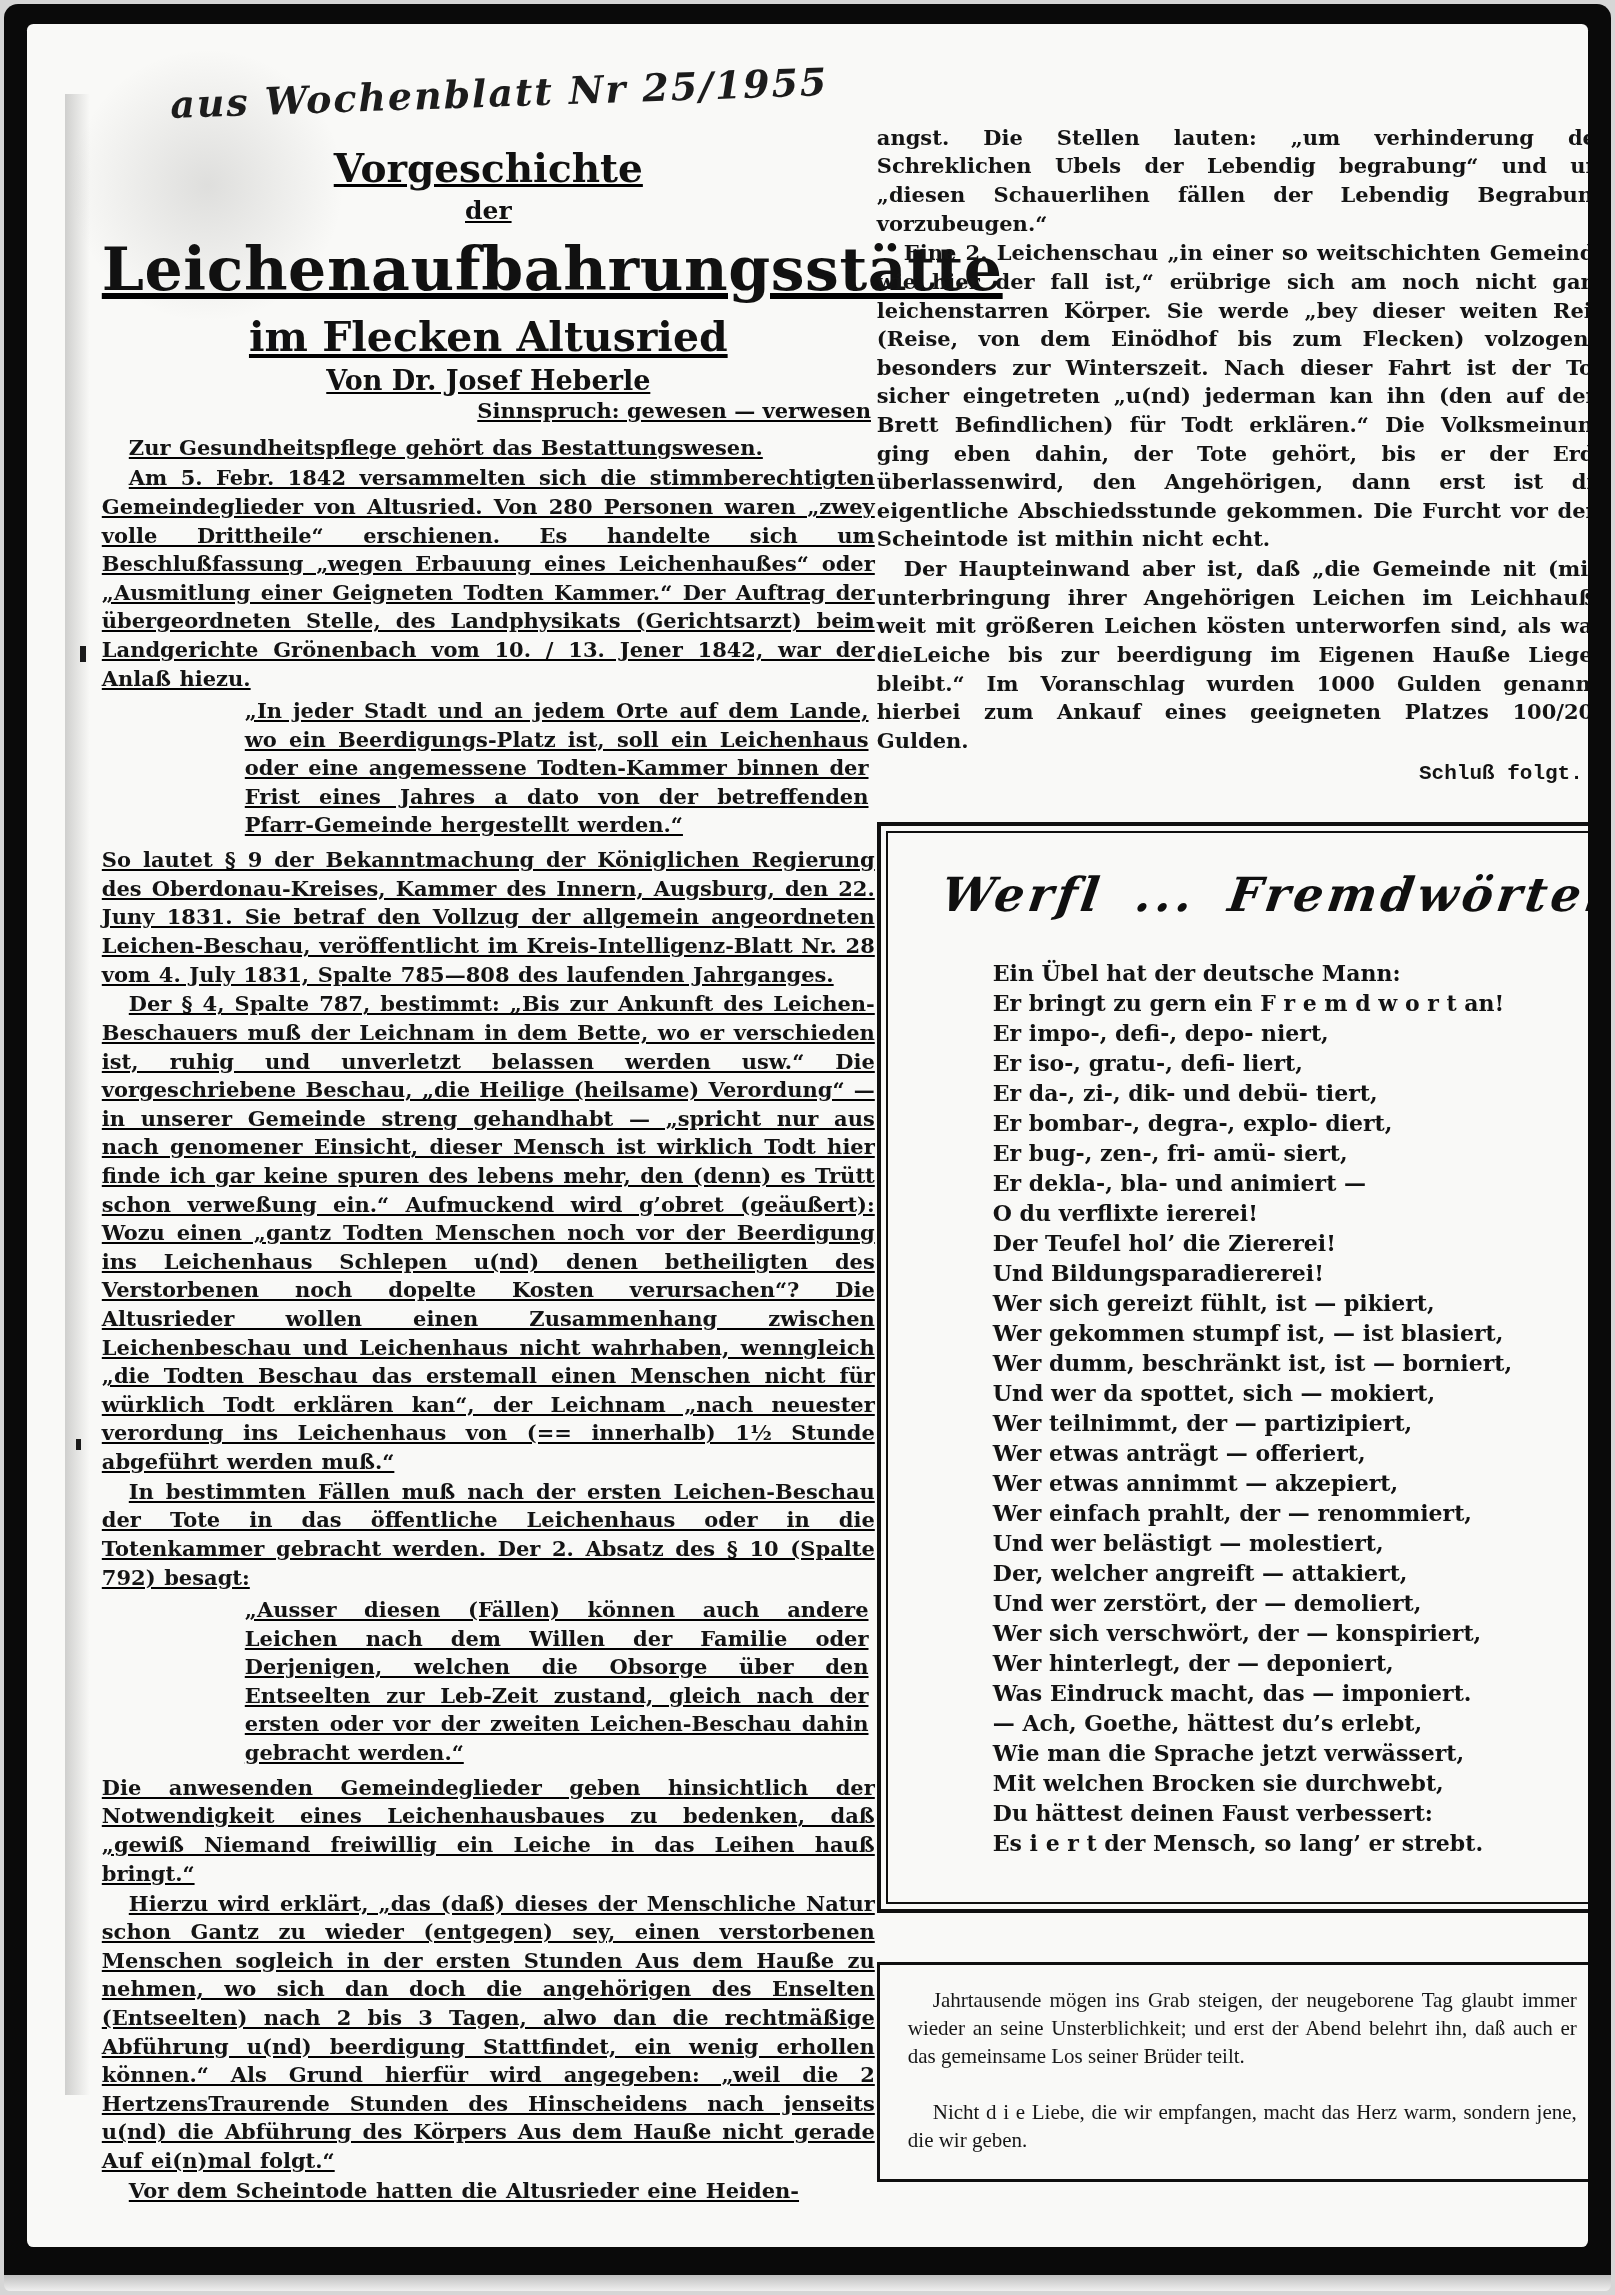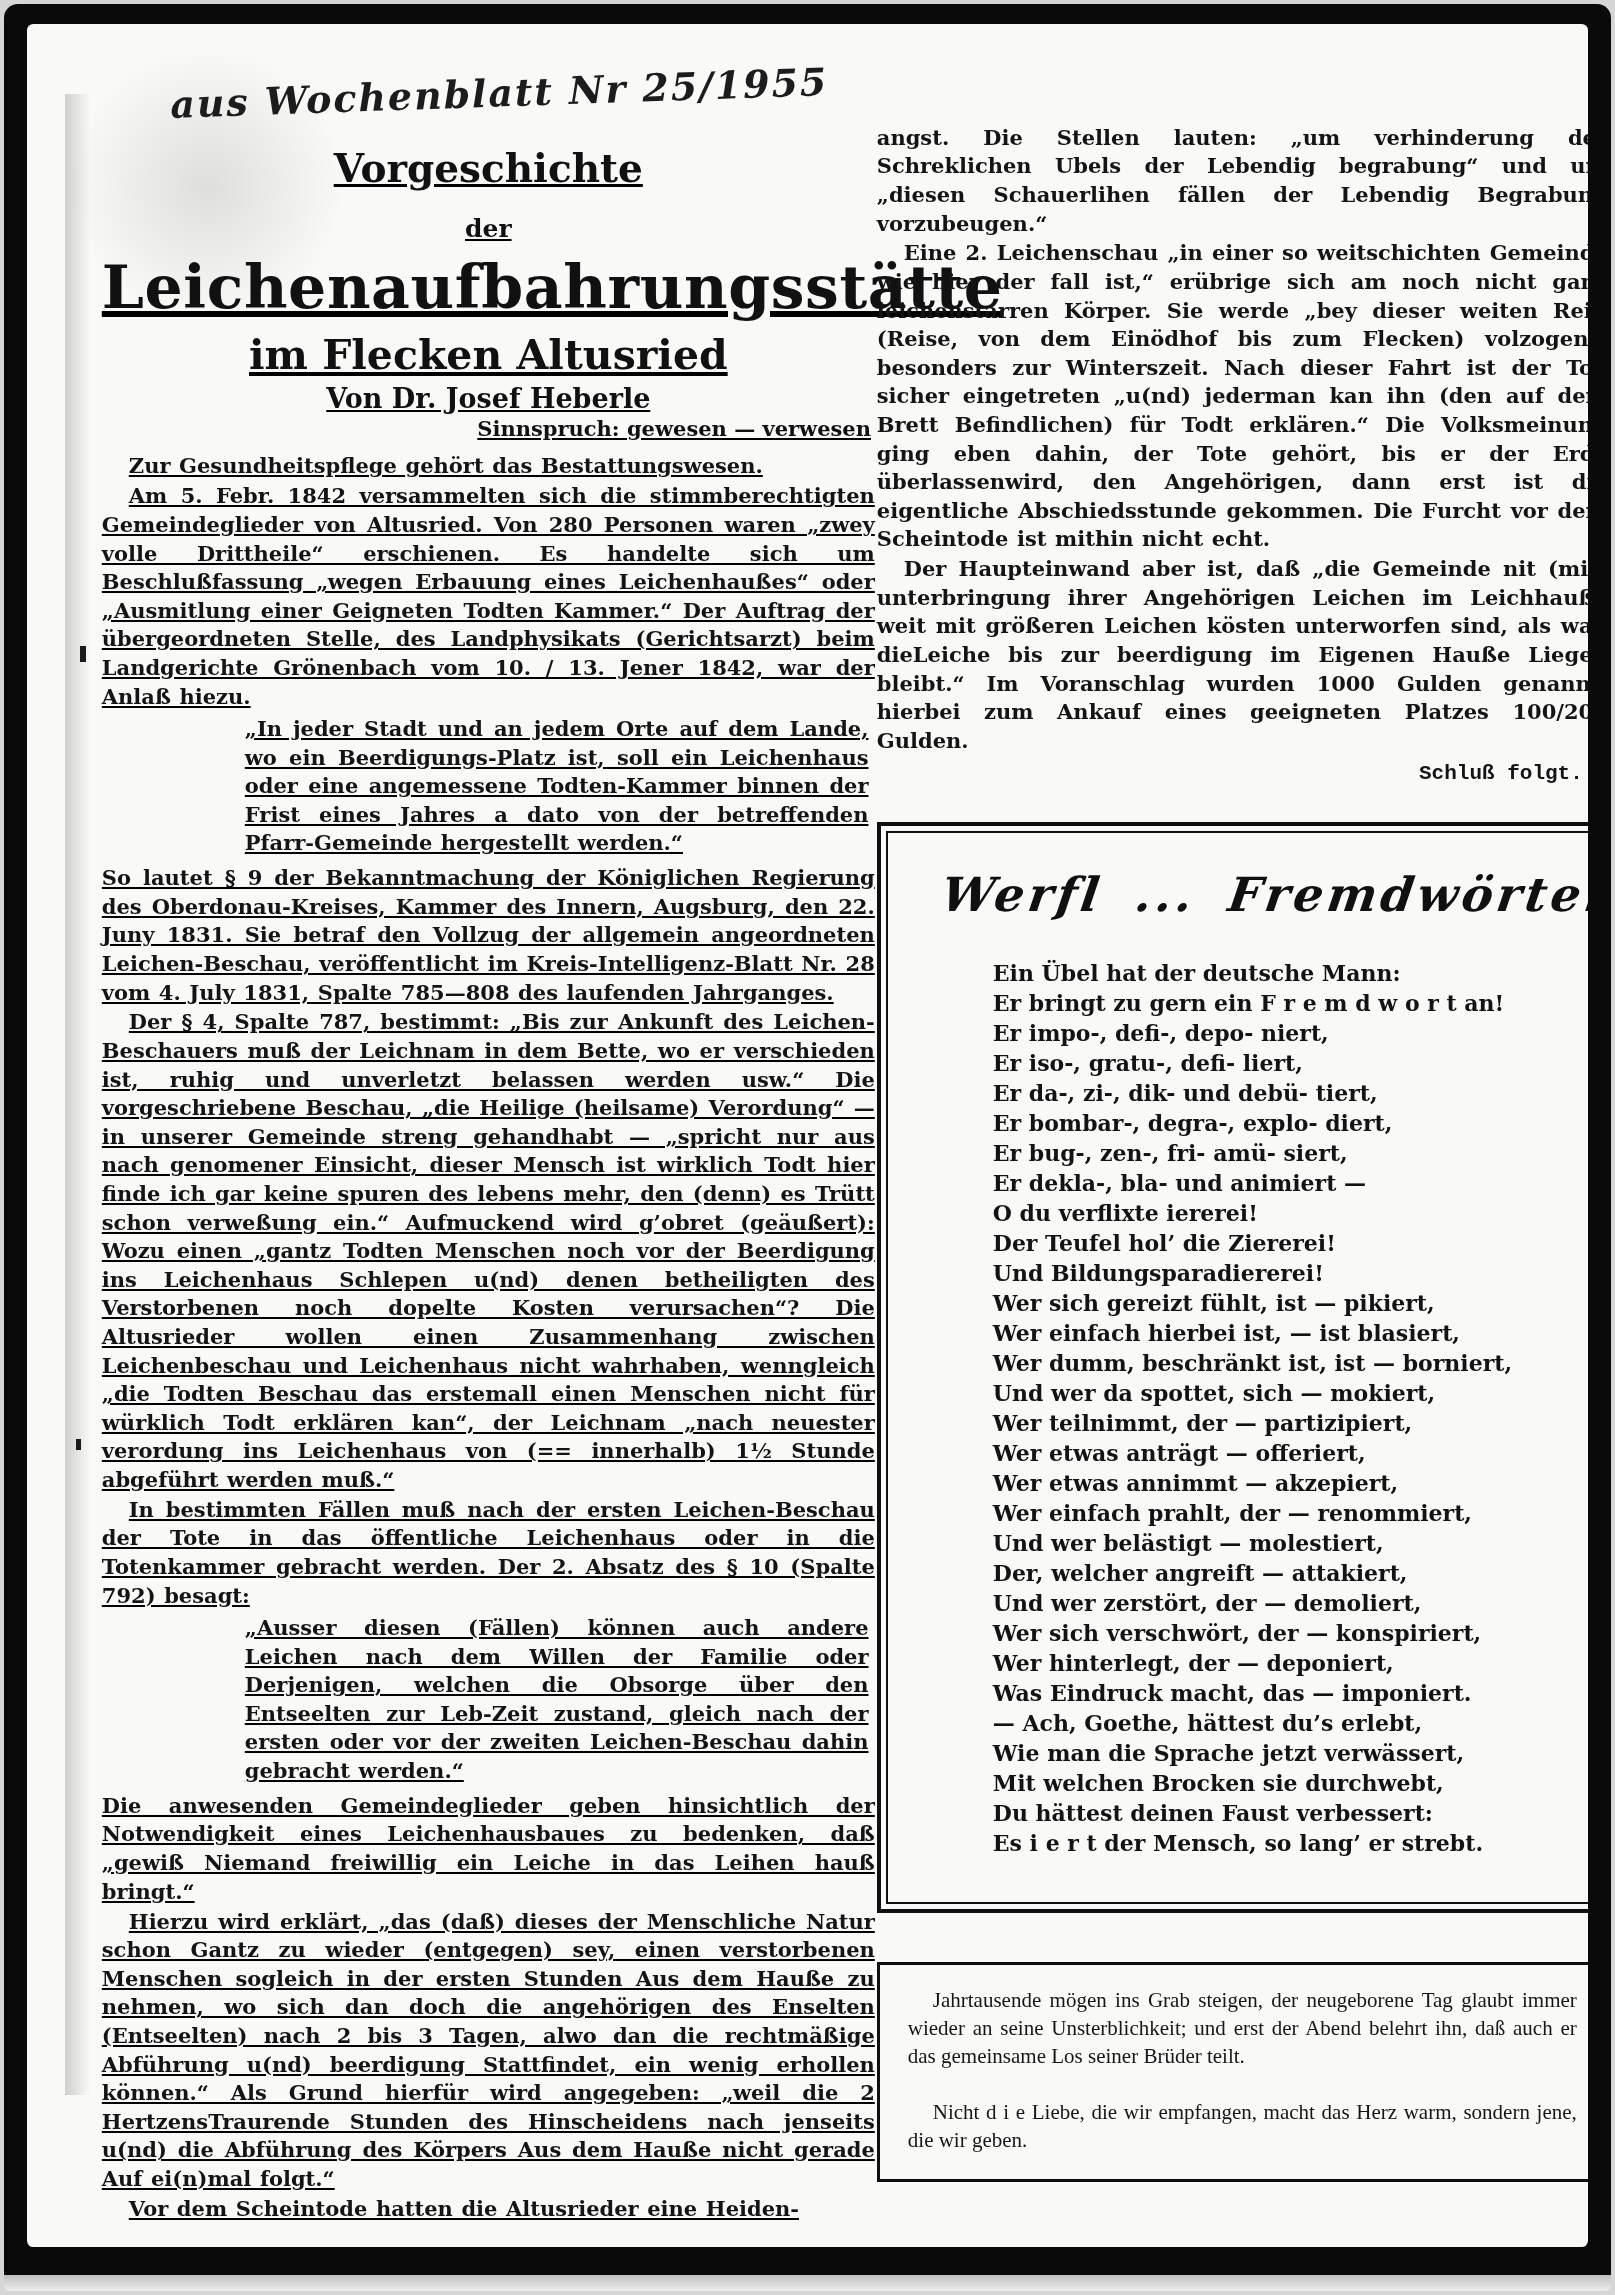--- a/index.html
+++ b/index.html
@@ -28,21 +28,21 @@
   }
   .handwriting {
     position:absolute; left:143px; top:44px; width:799px;
     font-style:italic; font-weight:600; font-size:38px; letter-spacing:1.9px;
     color:#1c1c1c; transform:rotate(-2deg); white-space:nowrap;
   }
   
   .col-left  { position:absolute; left:75px;  top:121px; width:773px;text-decoration:underline; }
   .col-right { position:absolute; left:850px; top:100px; width:731px; }
   .t1 { text-align:center; font-weight:700; font-size:39px; margin:0; color:#111; }
-  .t2 { text-align:center; font-weight:700; font-size:25px; margin:23px 0 9px; color:#111; }
+  .t2 { text-align:center; font-weight:700; font-size:25px; margin:5px 0 9px; color:#111; }
   .t3 { text-align:center; font-weight:700; font-size:60px; margin:0; color:#111; letter-spacing:0.6px; }
   .t4 { text-align:center; font-weight:700; font-size:41px; margin:9px 0 3.8px; color:#111; }
   .byline { text-align:center; font-weight:700; font-size:27px; color:#111; margin:3.8px 0 2.5px; }
   .motto  { text-align:right; font-weight:700; font-size:21px; color:#111; margin:2.5px 3.8px 11.4px 0; }
   .body-block p {
     margin:0 0 1.3px; font-weight:700; font-size:21px; line-height:28.6px;
     color:#141414; text-align:justify; word-spacing:1.3px;
   }
   .body-block p.indent { text-indent:27px; }
   .body-block p.flush  { text-indent:0; }
@@ -119,21 +119,21 @@
               <div>Er impo-, defi-, depo- niert,</div>
               <div>Er iso-, gratu-, defi- liert,</div>
               <div>Er da-, zi-, dik- und debü- tiert,</div>
               <div>Er bombar-, degra-, explo- diert,</div>
               <div>Er bug-, zen-, fri- amü- siert,</div>
               <div>Er dekla-, bla- und animiert —</div>
               <div>O du verflixte iererei!</div>
               <div>Der Teufel hol’ die Ziererei!</div>
               <div>Und Bildungsparadiererei!</div>
               <div>Wer sich gereizt fühlt, ist — pikiert,</div>
-              <div>Wer einfach hierbei ist, — ist blasiert,</div>
+              <div>Wer gekommen stumpf ist, — ist blasiert,</div>
               <div>Wer dumm, beschränkt ist, ist — borniert,</div>
               <div>Und wer da spottet, sich — mokiert,</div>
               <div>Wer teilnimmt, der — partizipiert,</div>
               <div>Wer etwas anträgt — offeriert,</div>
               <div>Wer etwas annimmt — akzepiert,</div>
               <div>Wer einfach prahlt, der — renommiert,</div>
               <div>Und wer belästigt — molestiert,</div>
               <div>Der, welcher angreift — attakiert,</div>
               <div>Und wer zerstört, der — demoliert,</div>
               <div>Wer sich verschwört, der — konspiriert,</div>

